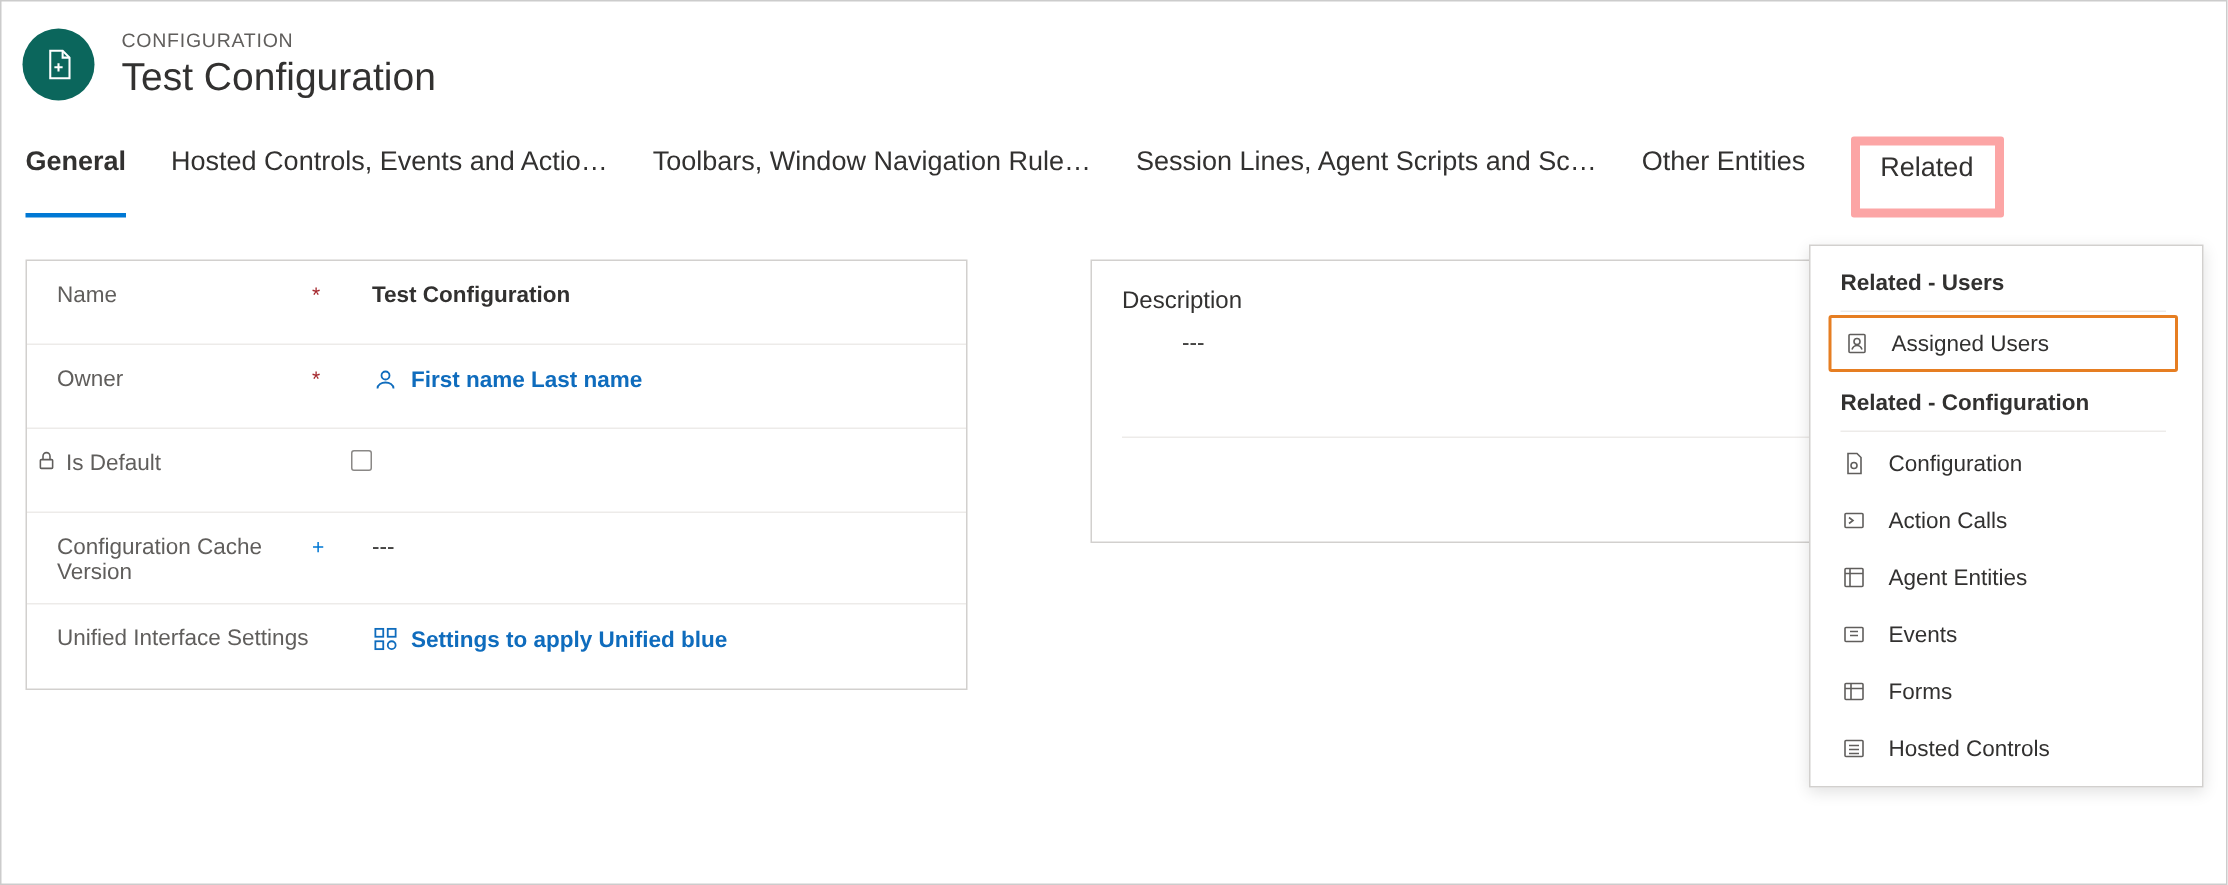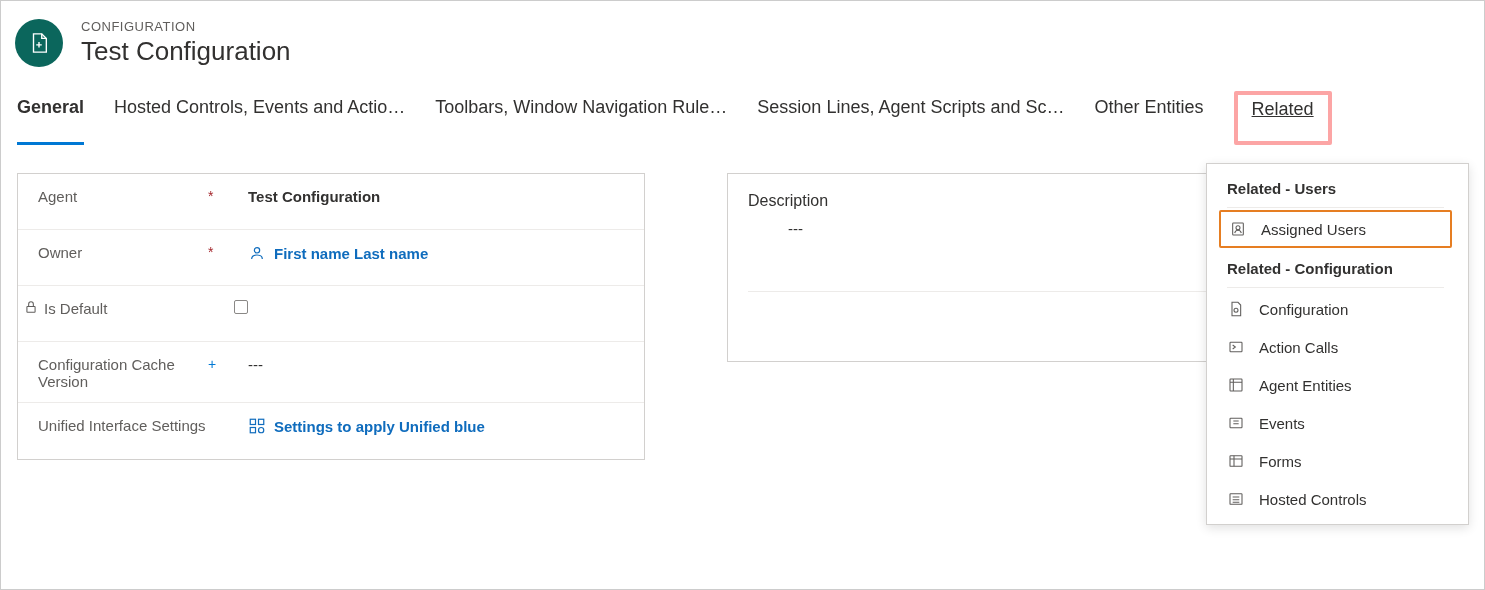--- a/index.html
+++ b/index.html
@@ -54,25 +54,24 @@
     padding-bottom: 24px;
     cursor: pointer;
     white-space: nowrap;
   }
   .tab.active {
     font-weight: 600;
     border-bottom: 3px solid #0078d4;
     color: #323130;
   }
   .tab.related {
-    border: 4px solid #fca5a5;
+    border: 6px solid #fca5a5;
     padding: 4px 14px 4px 14px;
     border-radius: 2px;
     margin-top: -6px;
-    text-decoration: underline;
   }
   .content {
     display: flex;
     gap: 34px;
     padding: 28px 16px 16px 16px;
   }
   .panel {
     border: 1px solid #d2d0ce;
     background: #fff;
   }
@@ -216,21 +215,21 @@
   <div class="tab">Other Entities</div>
   <div class="tab related">Related</div>
 </div>
 
 <div class="content">
 
   <div class="panel left">
 
     <div class="field-row">
       <div class="field-label-col">
-        <span class="field-label">Agent</span>
+        <span class="field-label">Name</span>
       </div>
       <div class="field-req">*</div>
       <div class="field-value-col">
         <span class="field-value bold">Test Configuration</span>
       </div>
     </div>
 
     <div class="field-row">
       <div class="field-label-col">
         <span class="field-label">Owner</span>

